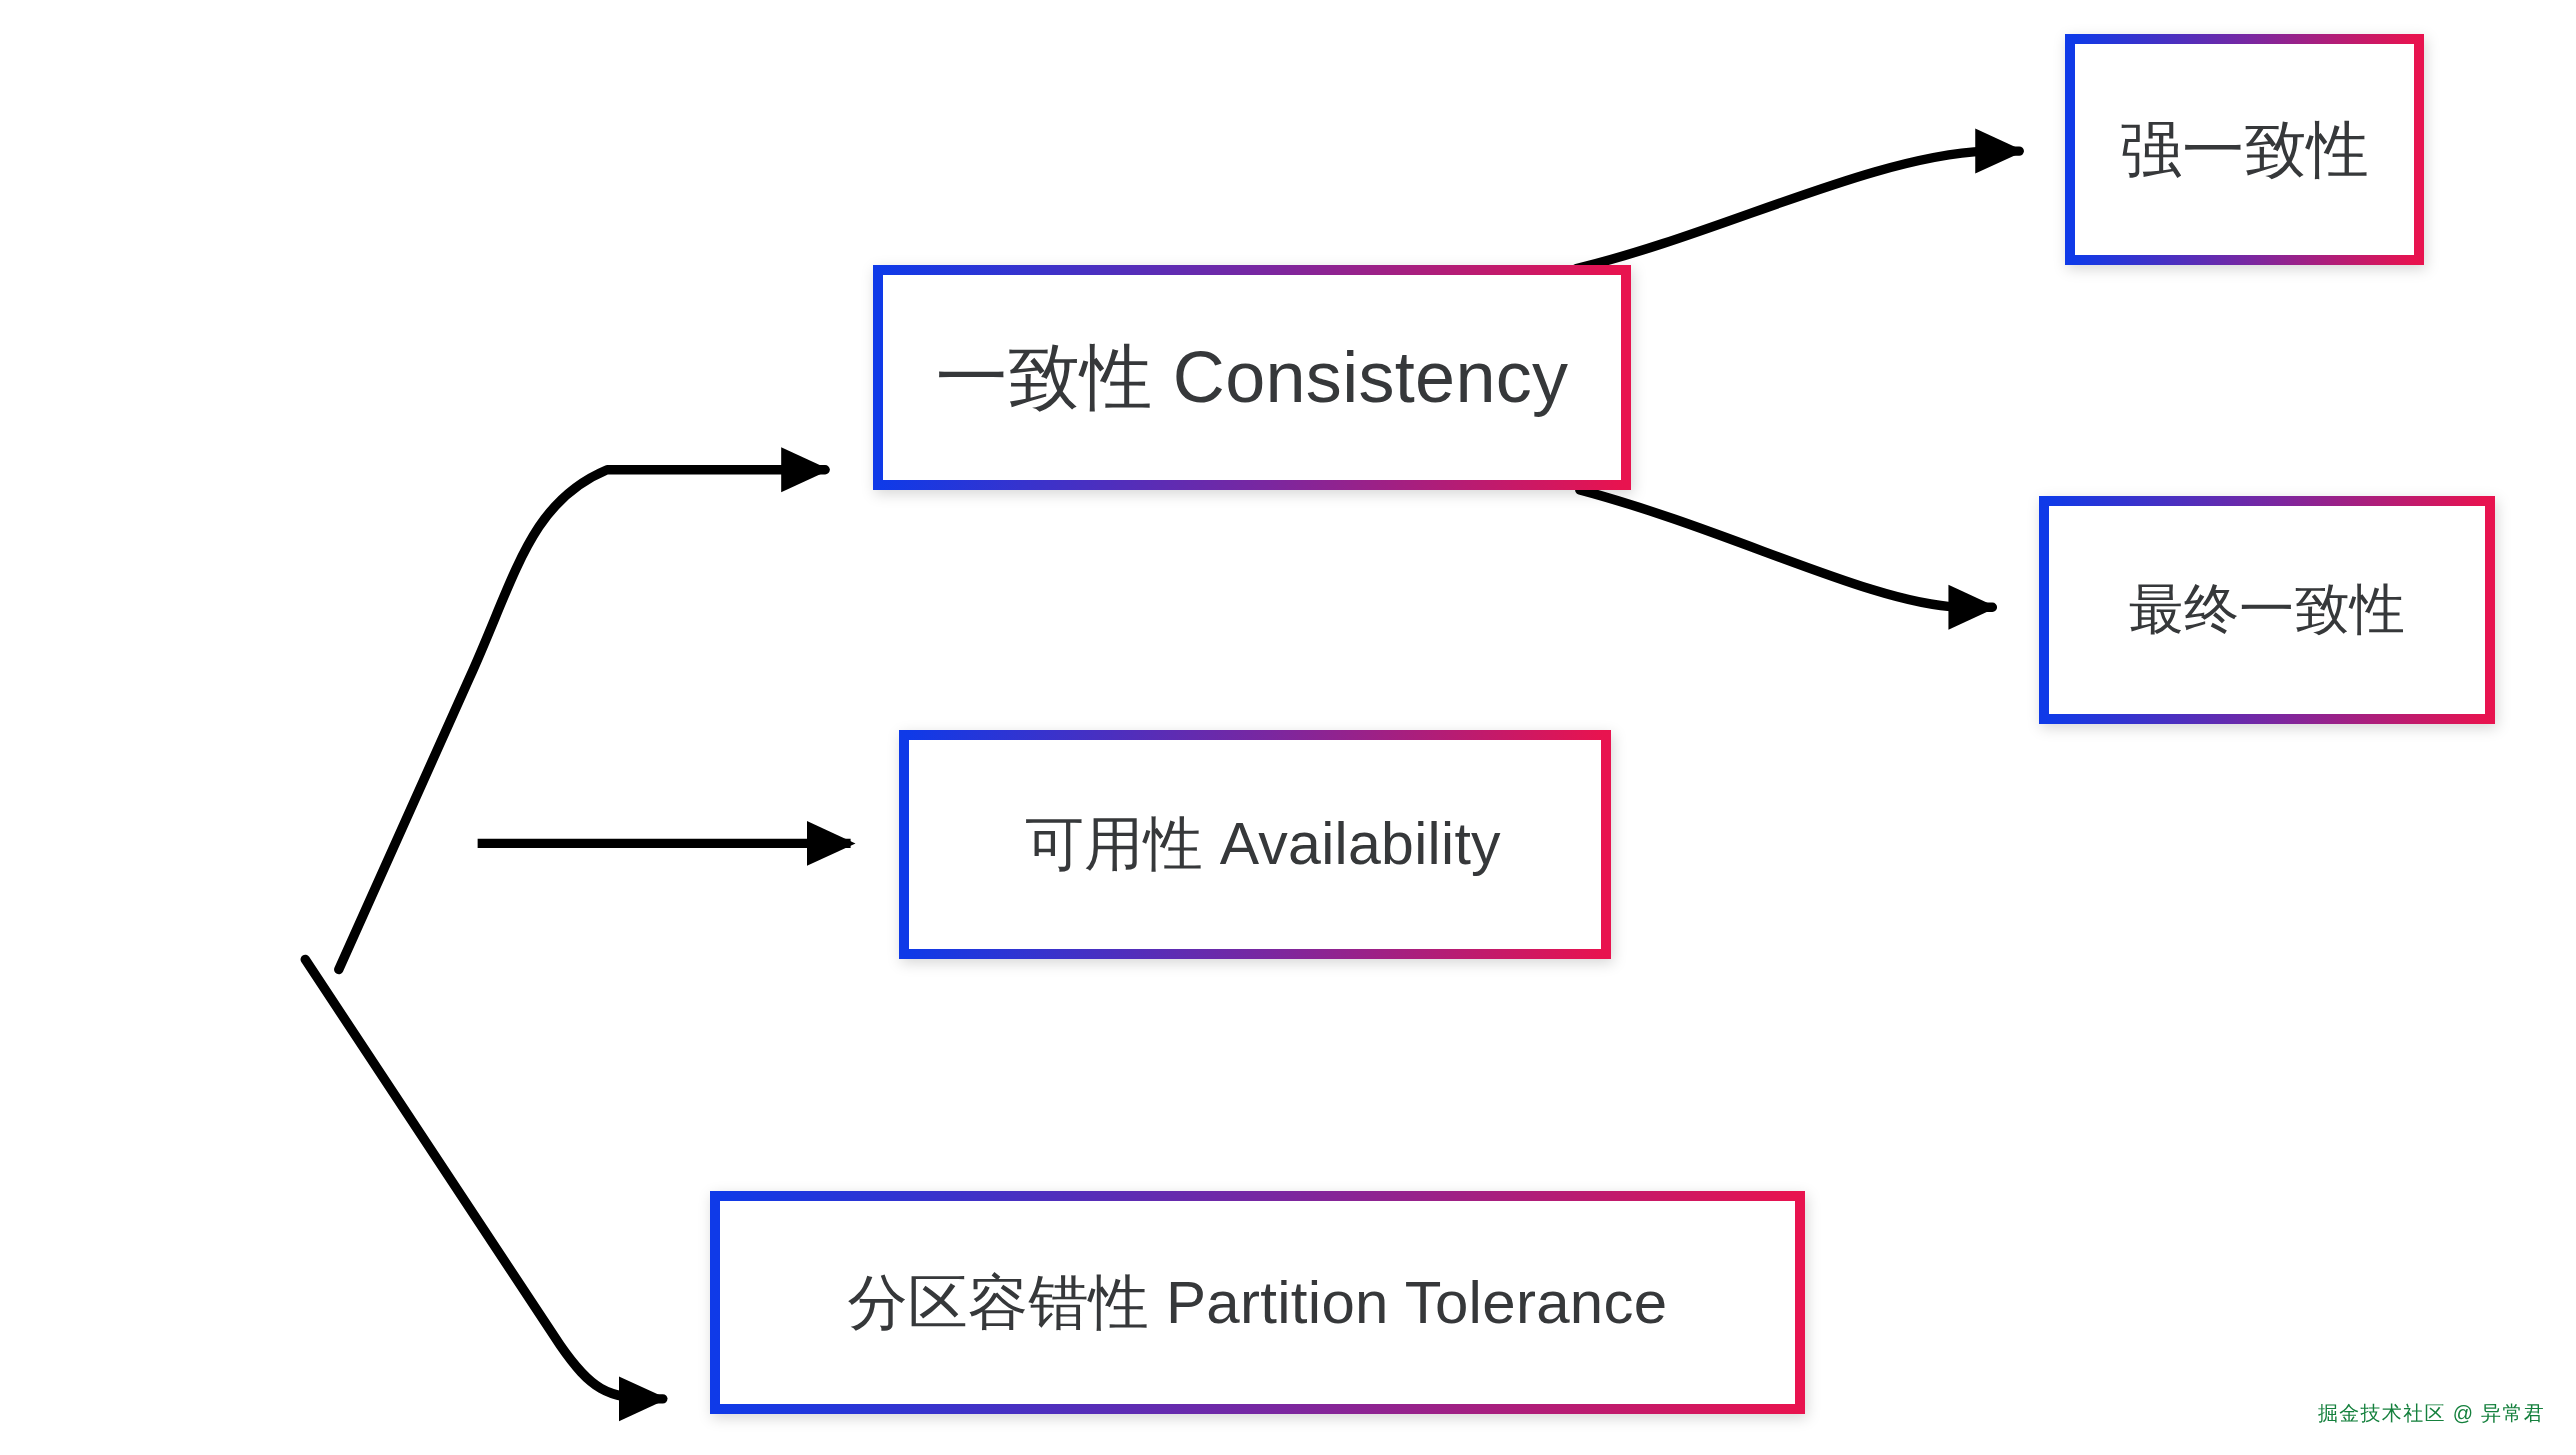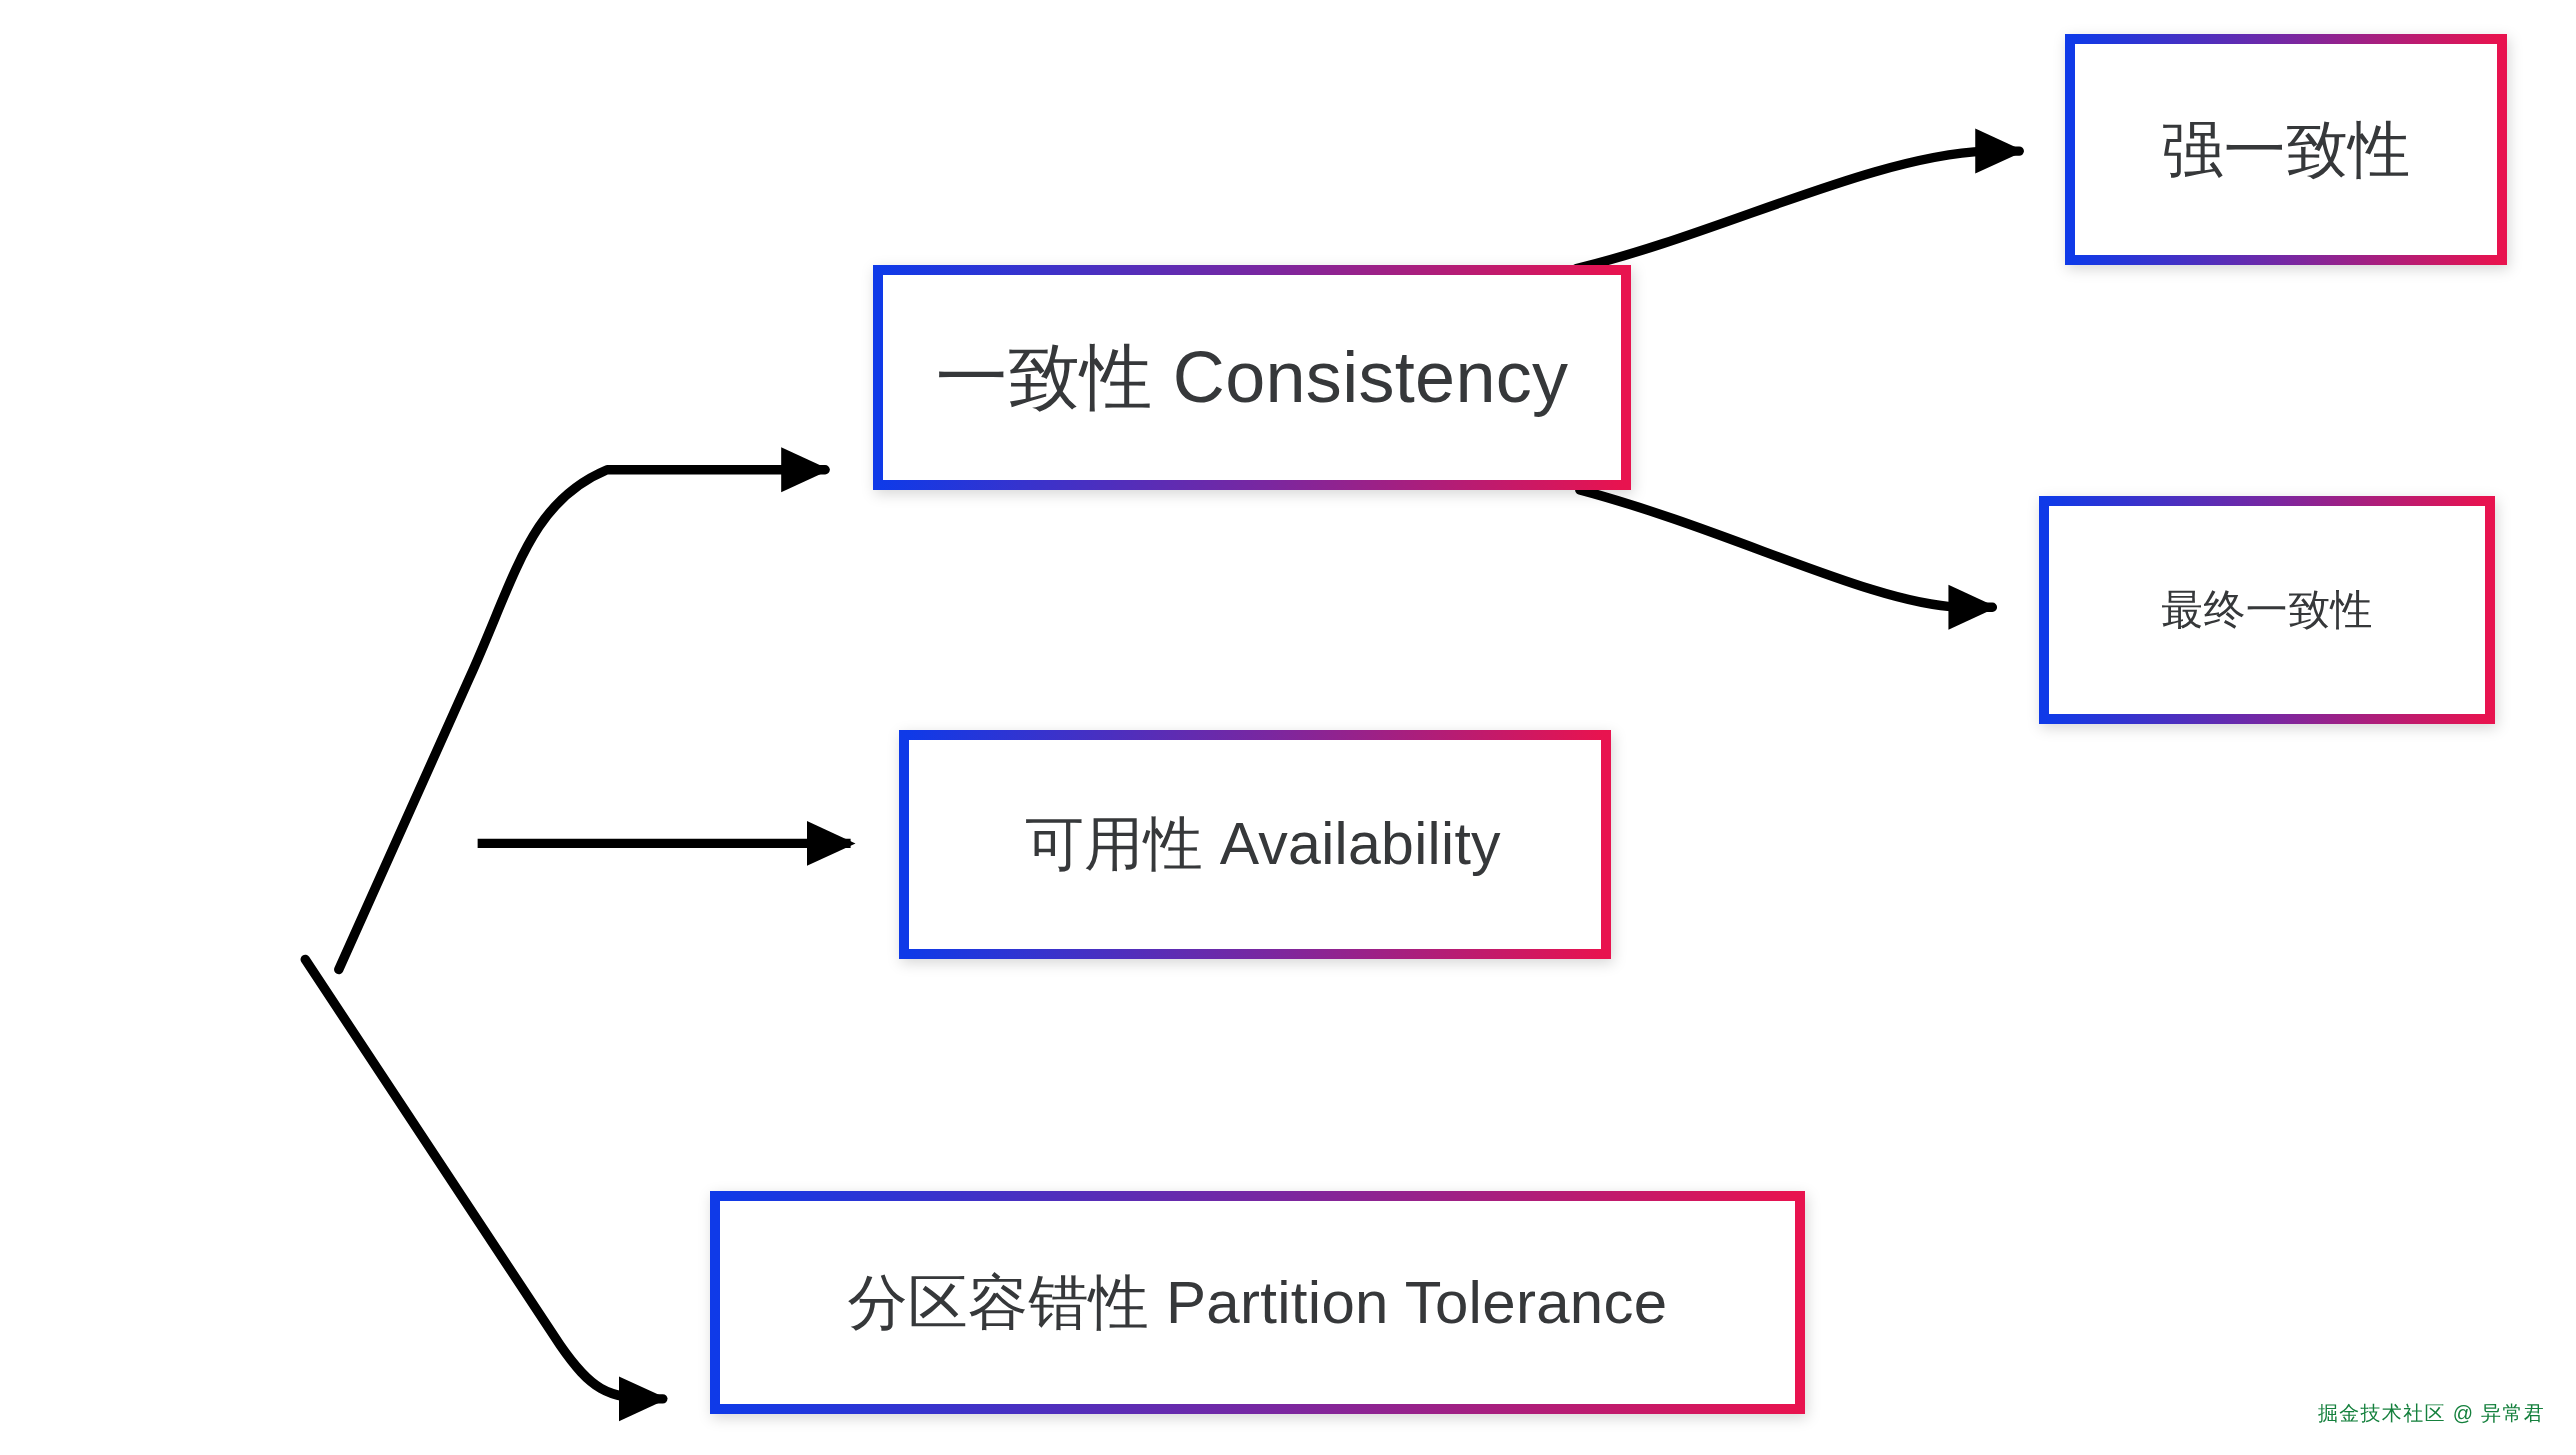--- a/index.html
+++ b/index.html
@@ -52,26 +52,26 @@
     letter-spacing: 0.3px;
     white-space: nowrap;
     text-align: center;
   }
 
   
   #node-cap          { left: 34px;   top: 728px; width: 443px;  height: 225px; }
   #node-consistency  { left: 873px; top: 265px;  width: 758px; height: 225px; }
   #node-availability { left: 899px; top: 730px; width: 712px; height: 229px; }
   #node-partition    { left: 710px; top: 1191px; width: 1095px; height: 223px; }
-  #node-strong       { left: 2065px; top: 34px;   width: 442px;  height: 231px; }
+  #node-strong       { left: 2065px; top: 34px;   width: 359px;  height: 231px; }
   #node-eventual     { left: 2039px; top: 496px;  width: 456px;  height: 228px; }
 
   #node-cap .node-label          { font-size: 58px; }
   #node-strong .node-label       { font-size: 62px; }
-  #node-eventual .node-label     { font-size: 42px; }
+  #node-eventual .node-label     { font-size: 55px; }
   #node-consistency .node-label  { font-size: 72px; }
   #node-availability .node-label { font-size: 59px; }
   #node-partition .node-label    { font-size: 60px; }
 
   
   #watermark {
     position: absolute;
     right: 31px;
     bottom: 29.5px;
     z-index: 4;

